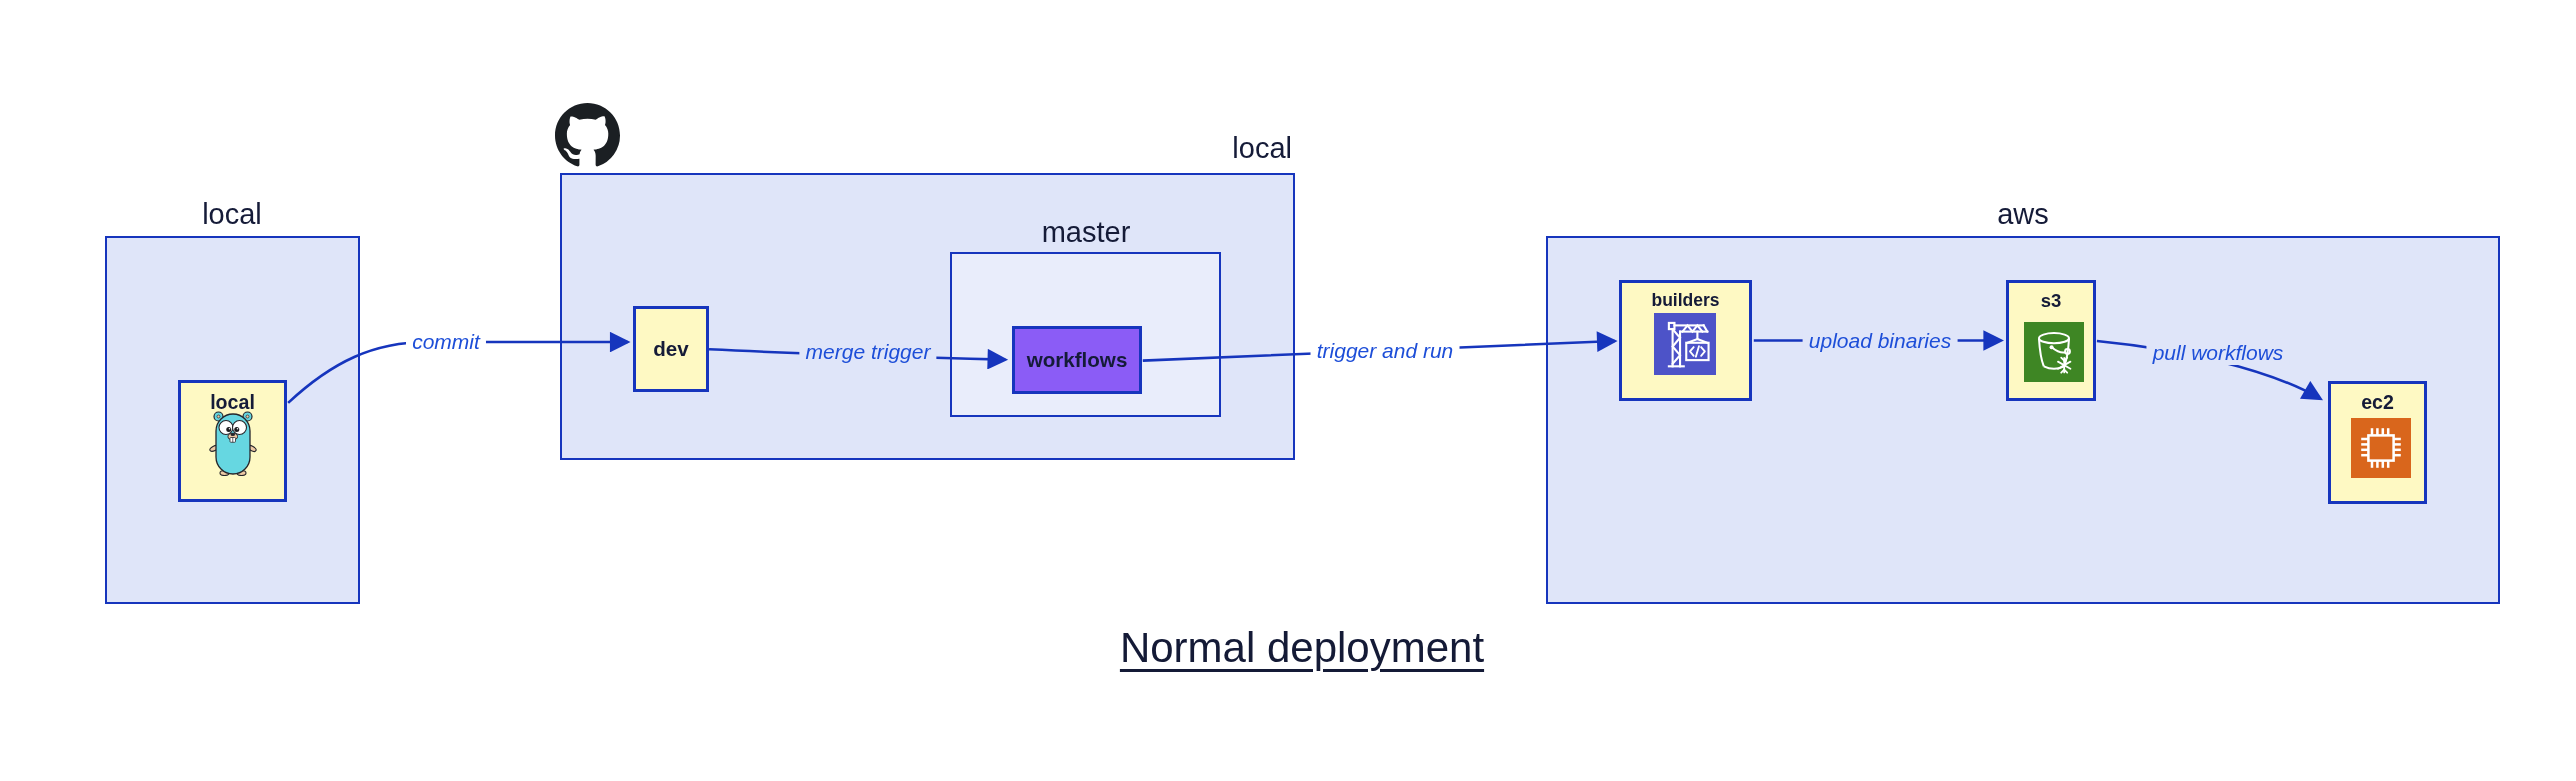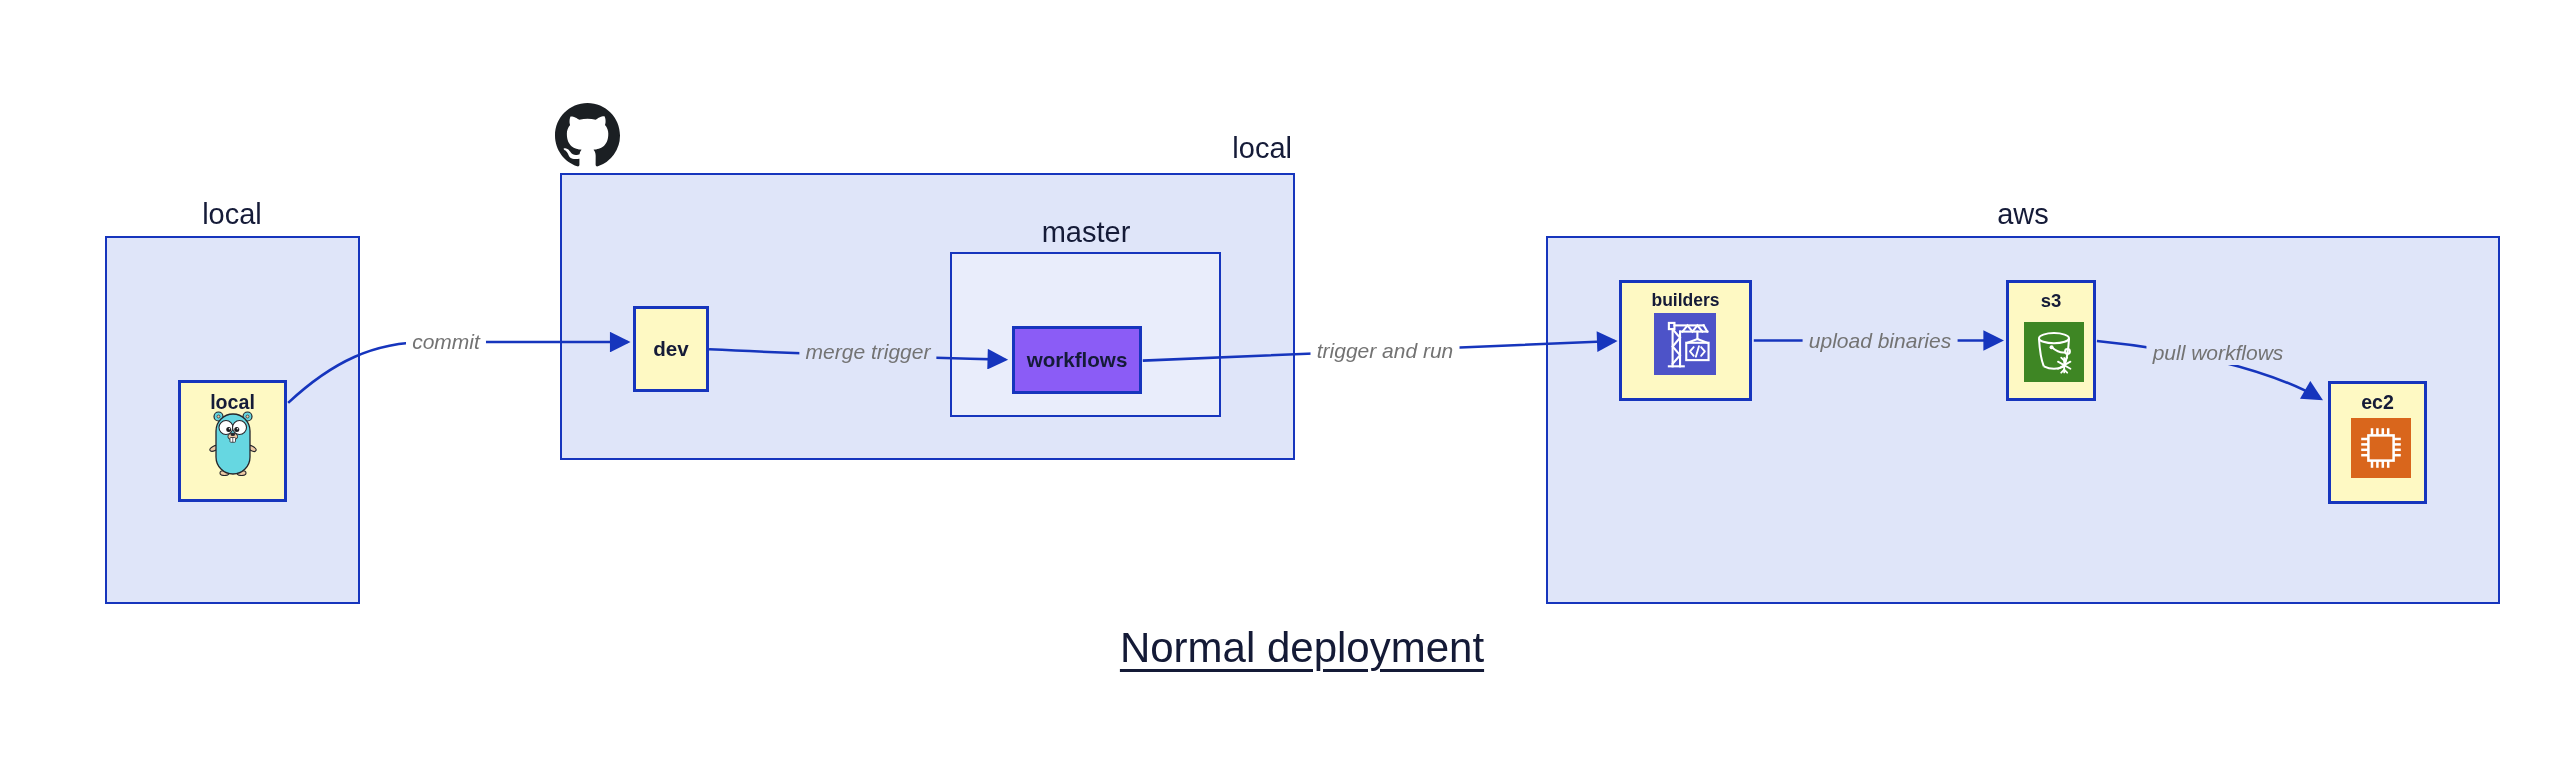--- a/index.html
+++ b/index.html
@@ -44,21 +44,21 @@
   .node-label.centered {
     top: 50%;
     transform: translateY(-50%);
   }
   .edge-label {
     position: absolute;
     transform: translate(-50%, -50%);
     font-style: italic;
     font-size: 21px;
     line-height: 24px;
-    color: #737373;
+    color: #1d4ed8;
     padding: 0 6.2px;
     white-space: nowrap;
     z-index: 20;
   }
   .edge-label.on-white { background: #ffffff; }
   .edge-label.on-lavender { background: #dfe5f9; }
   .icon-box { position: absolute; }
   #edges-svg {
     position: absolute;
     left: 0; top: 0;

